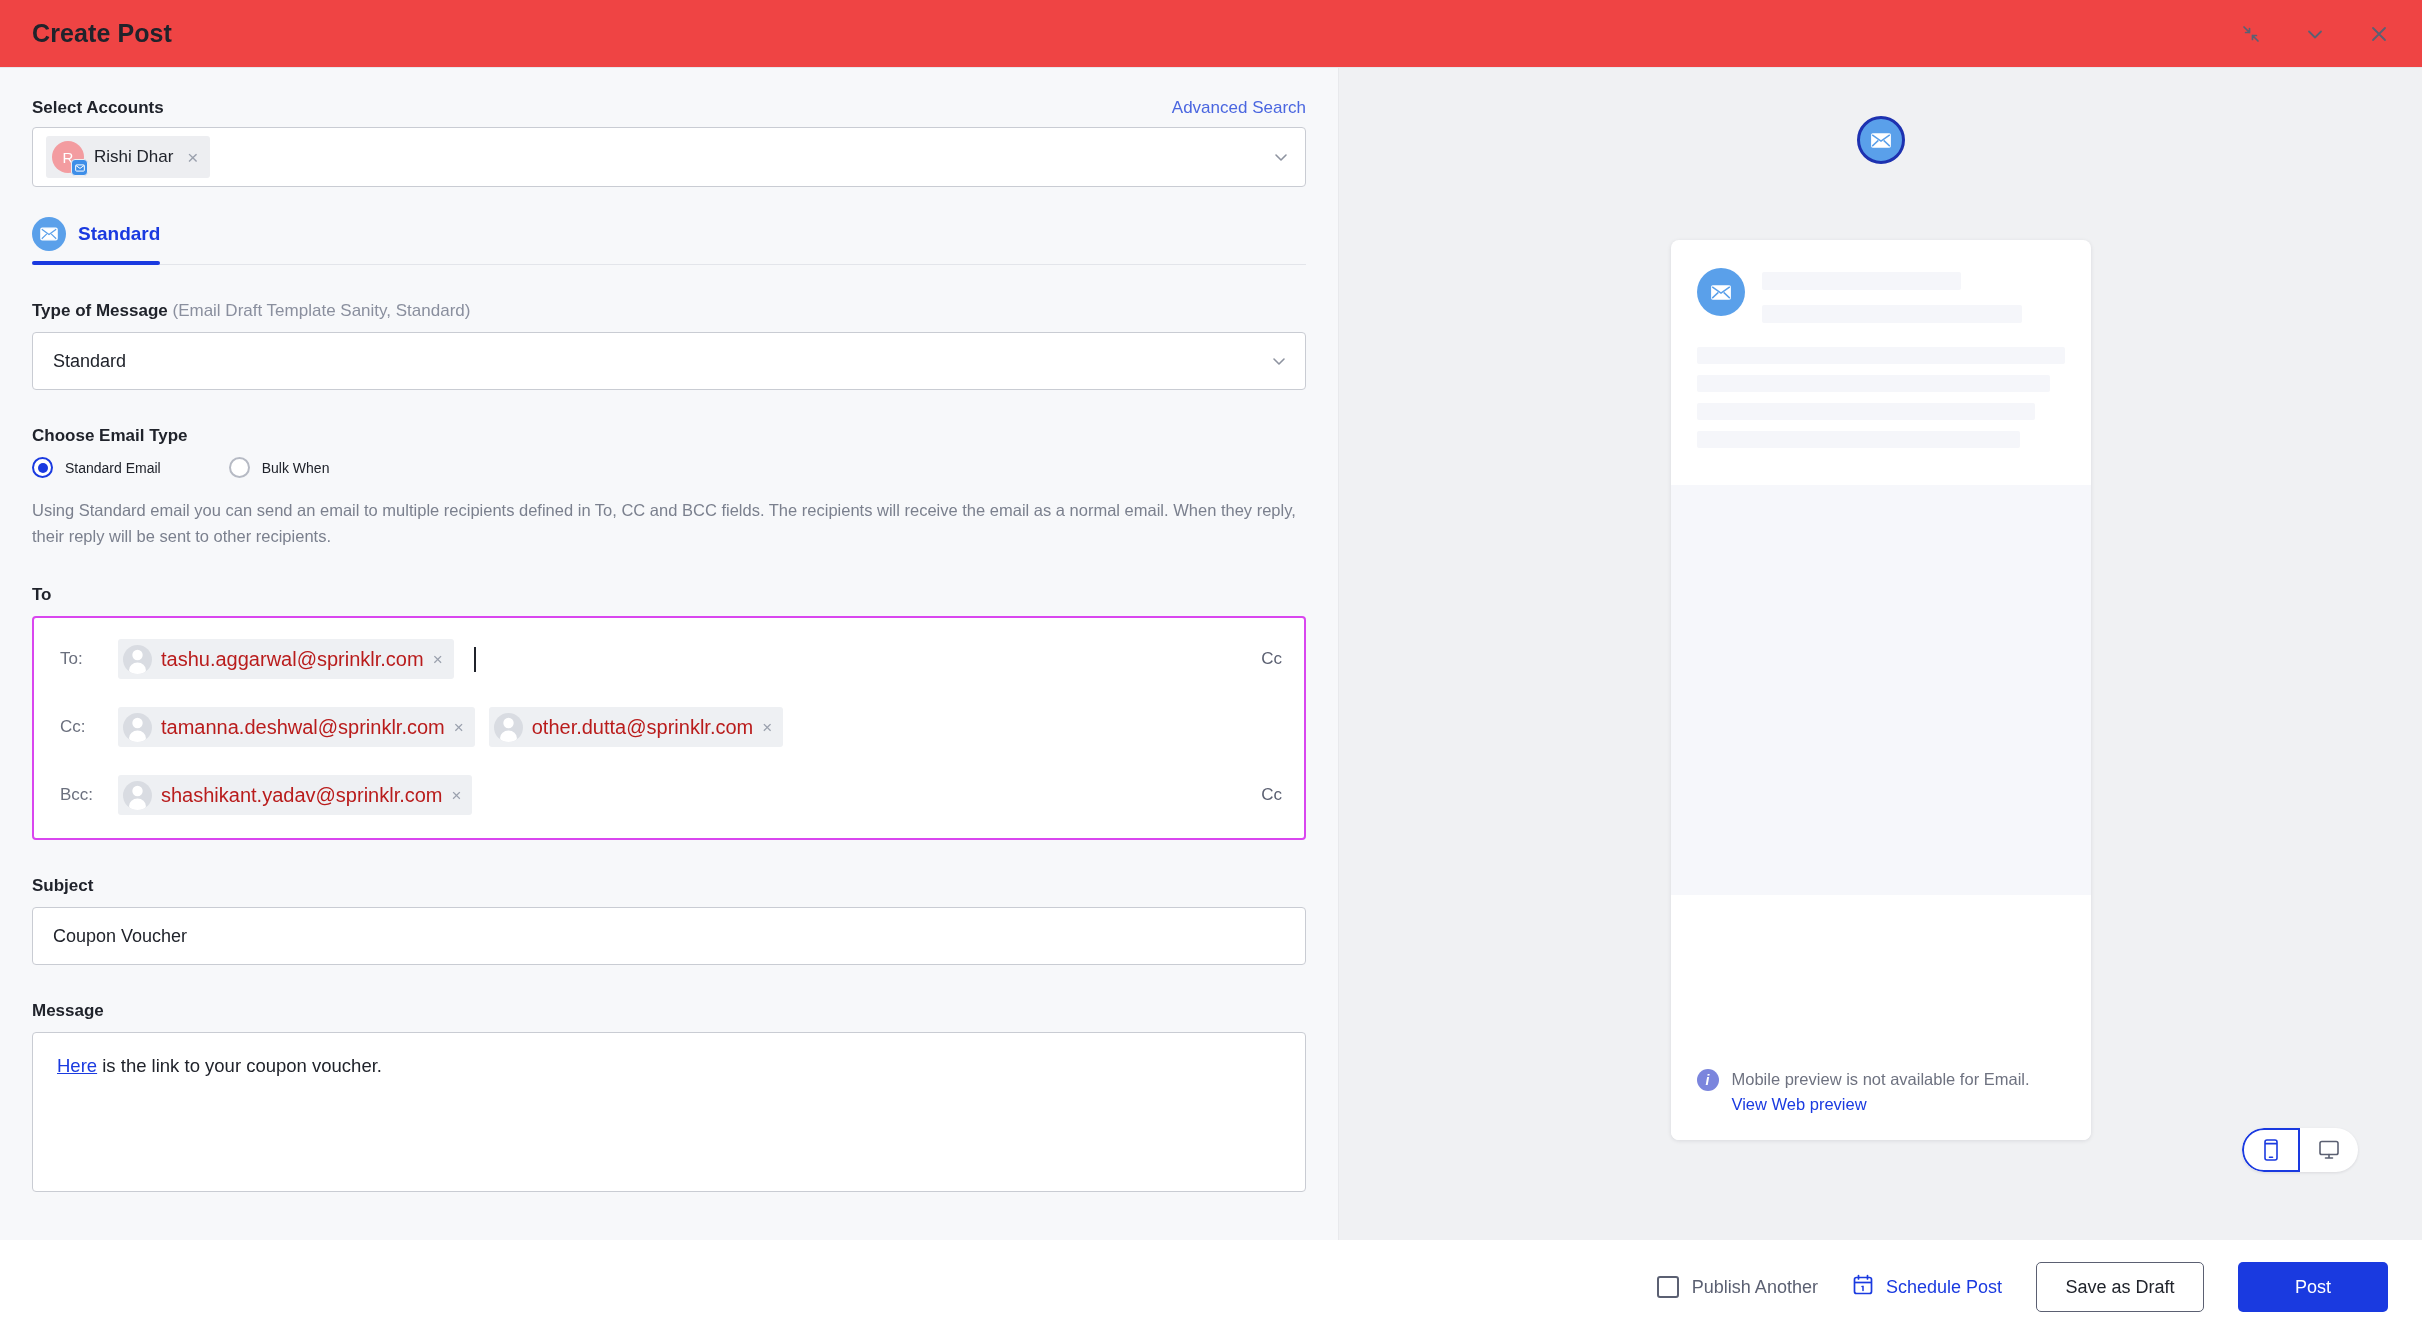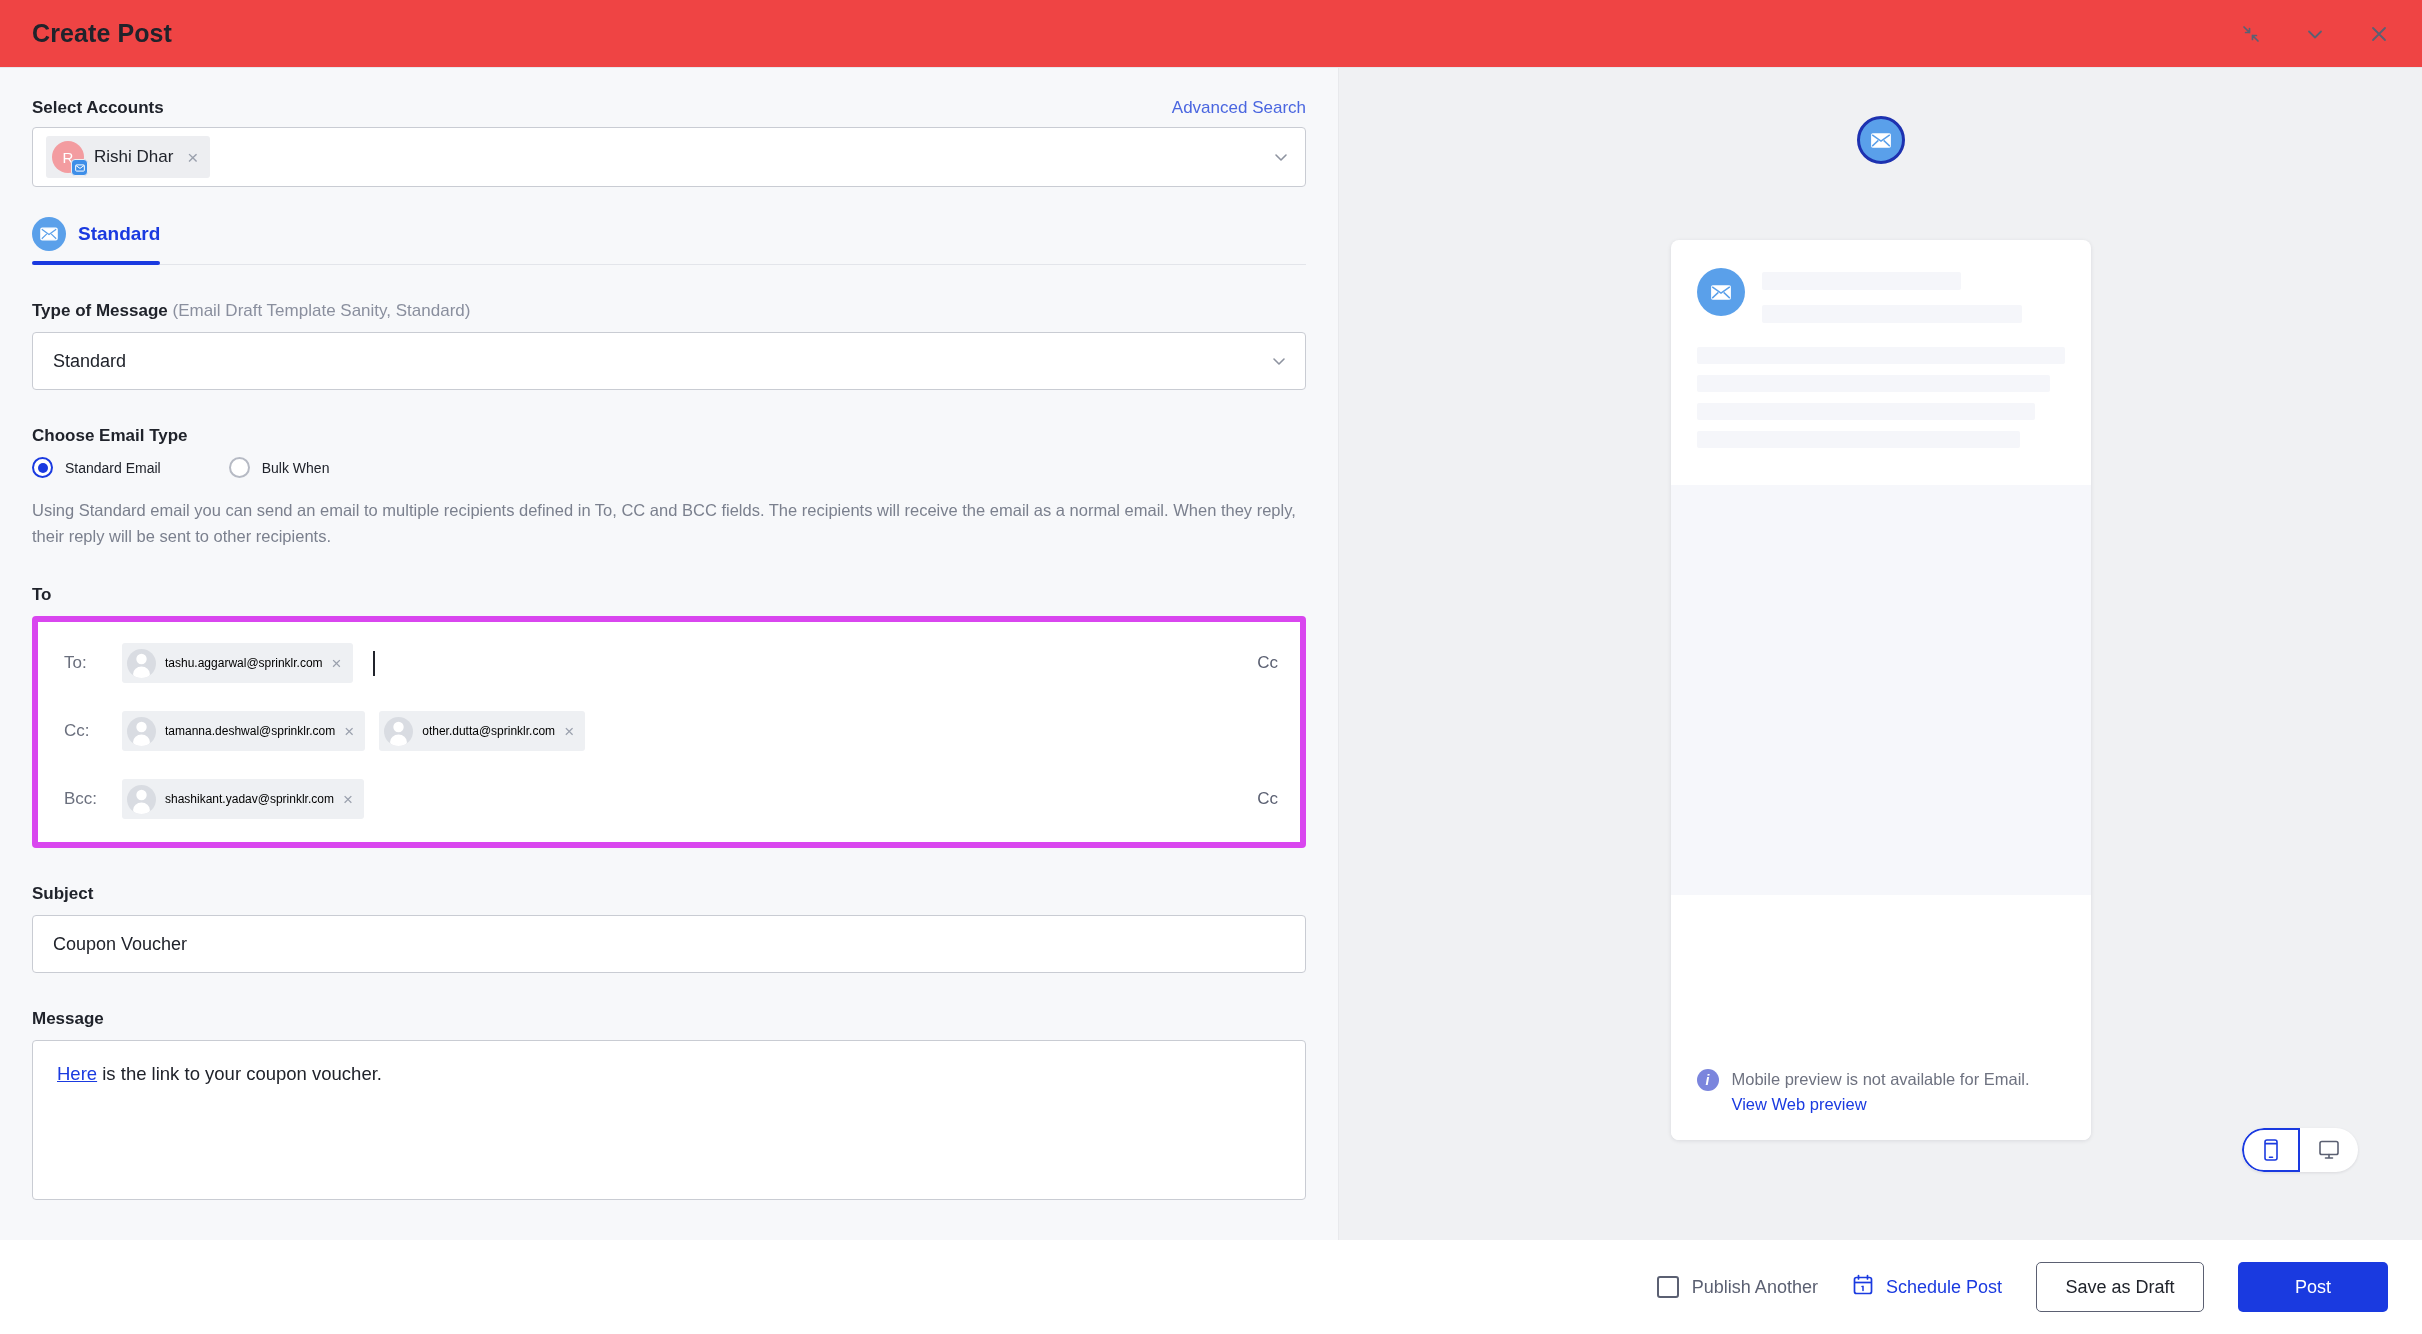--- a/index.html
+++ b/index.html
@@ -124,36 +124,36 @@
   .radio.on::after { content: ""; width: 10px; height: 10px; border-radius: 50%; background: #1a3ae0; }
   .radio-label { font-size: 14px; color: #20232b; }
 
   .helper {
     margin-top: 20px; font-size: 16.5px; line-height: 1.55; color: #7b808e; max-width: 1270px;
   }
 
   
   .recip-box {
     margin-top: 9px;
-    border: 6px solid #d946ef; border-radius: 4px; background: #ffffff;
+    border: 2px solid #d946ef; border-radius: 4px; background: #ffffff;
     padding: 16px 0 18px 0;
   }
   .recip-row { display: flex; align-items: center; padding: 0 22px 0 26px; min-height: 50px; }
   .recip-row + .recip-row { margin-top: 18px; }
   .recip-key { width: 58px; flex: 0 0 58px; font-size: 17px; color: #6a6f7d; }
   .recip-chips { display: flex; align-items: center; gap: 14px; flex-wrap: wrap; flex: 1 1 auto; }
   .rchip {
     display: inline-flex; align-items: center; gap: 9px;
     background: #eef0f3; border-radius: 3px; height: 40px; padding: 0 11px 0 5px;
   }
   .rav {
     width: 29px; height: 29px; border-radius: 50%; background: #d9dce2;
     display: flex; align-items: flex-end; justify-content: center; overflow: hidden; flex: 0 0 29px;
   }
-  .rchip-text { font-size: 12px; color: #000000; }
+  .rchip-text { font-size: 20px; color: #b91c1c; }
   .rchip-x { color: #9aa0ad; font-size: 17px; cursor: pointer; line-height: 1; }
   .caret-cursor {
     display: inline-block; width: 2px; height: 25px; background: #20232b;
     margin-left: 6px; animation: blink 1s step-end infinite;
   }
   @keyframes blink { 50% { opacity: 0; } }
   .cc-link { font-size: 17px; color: #5b6072; cursor: pointer; margin-left: auto; padding-left: 16px; }
 
   
   .text-box {

